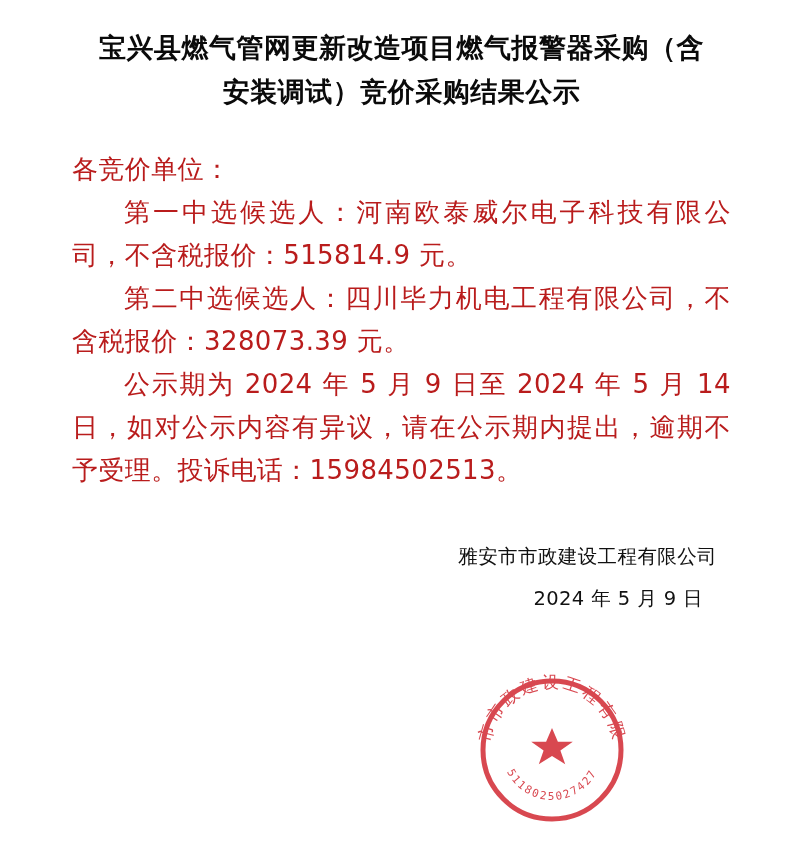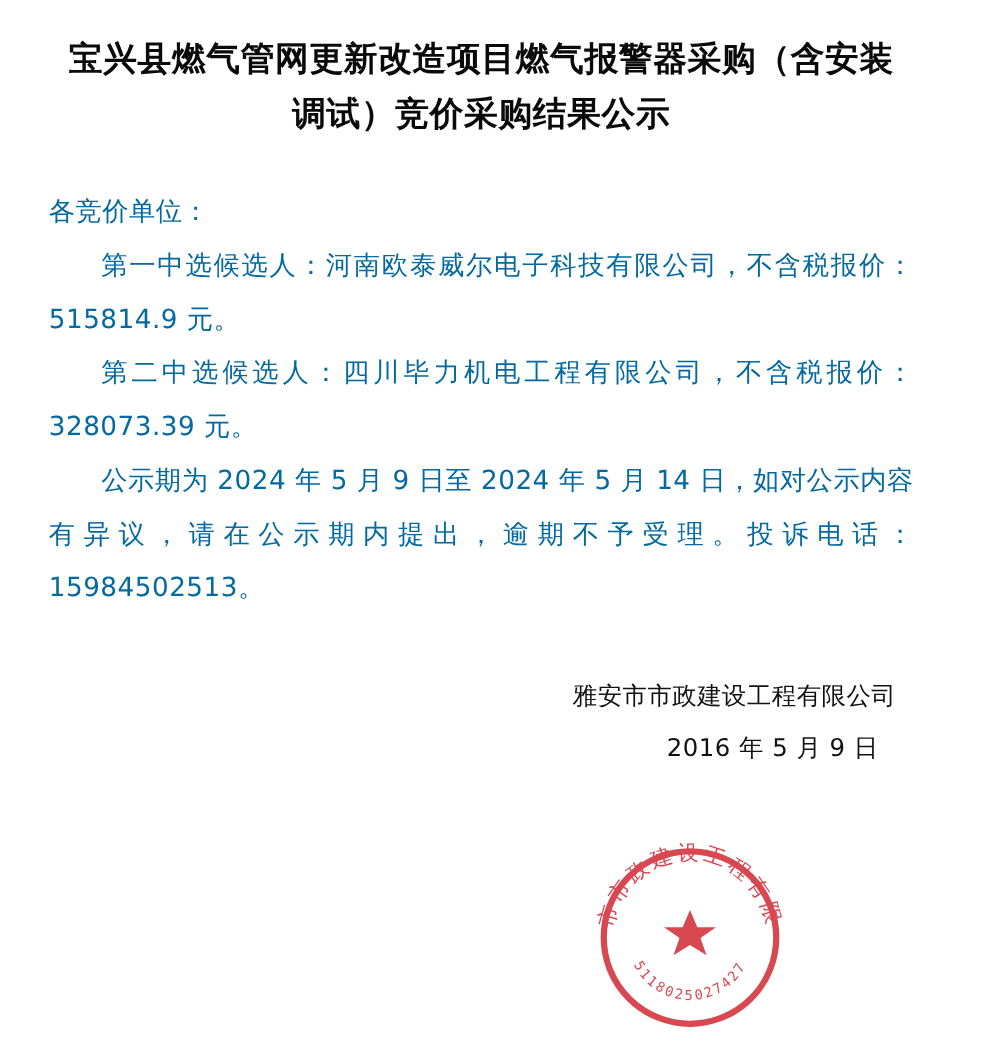--- a/index.html
+++ b/index.html
@@ -13,37 +13,37 @@
     font-family: "DejaVu Sans", "Liberation Sans", sans-serif;
     color: #111111;
     overflow: hidden;
     position: relative;
   }
   .page {
     position: relative;
     width: 787px;
     height: 845px;
     box-sizing: border-box;
-    padding: 18px 56px 0 39px;
+    padding: 18px 56px 0 72px;
   }
   .doc-title {
     text-align: center;
     font-size: 27px;
     font-weight: bold;
     line-height: 44px;
     letter-spacing: 0.5px;
     margin: 8px 14px 0 14px;
     color: #0a0a0a;
   }
   .body-block {
     margin-top: 34px;
-    font-size: 21px;
+    font-size: 26px;
     line-height: 43px;
     letter-spacing: 0.4px;
-    color: #0369a1;
+    color: #b91c1c;
   }
   .para {
     text-align: justify;
     text-justify: inter-ideograph;
     margin: 0;
   }
   .para.indent {
     text-indent: 2em;
   }
   .sign-block {
@@ -87,21 +87,21 @@
 
   <div class="body-block">
     <p class="para">各竞价单位：</p>
     <p class="para indent">第一中选候选人：河南欧泰威尔电子科技有限公司，不含税报价：515814.9 元。</p>
     <p class="para indent">第二中选候选人：四川毕力机电工程有限公司，不含税报价：328073.39 元。</p>
     <p class="para indent">公示期为 2024 年 5 月 9 日至 2024 年 5 月 14 日，如对公示内容有异议，请在公示期内提出，逾期不予受理。投诉电话：15984502513。</p>
   </div>
 
   <div class="sign-block">
     <span class="sign-line">雅安市市政建设工程有限公司</span>
-    <span class="sign-line sign-date">2016 年 5 月 9 日</span>
+    <span class="sign-line sign-date">2024 年 5 月 9 日</span>
   </div>
 
   <div class="seal">
     <svg width="164" height="164" viewBox="0 0 164 164" xmlns="http://www.w3.org/2000/svg">
       <defs>
         <path id="sealArcTop" d="M 20,82 A 62,62 0 0 1 144,82"></path>
         <path id="sealArcBottom" d="M 32,82 A 50,50 0 0 0 132,82"></path>
       </defs>
       <circle cx="82" cy="82" r="69" fill="none" stroke="#d0202a" stroke-width="5"></circle>
       <text font-size="17" fill="#d0202a" font-family="'DejaVu Sans','Liberation Sans',sans-serif" letter-spacing="3">

